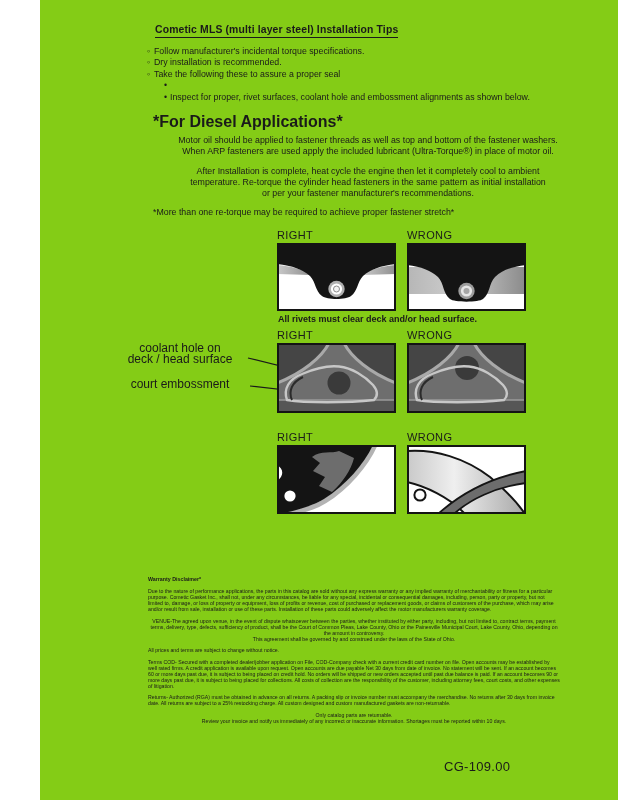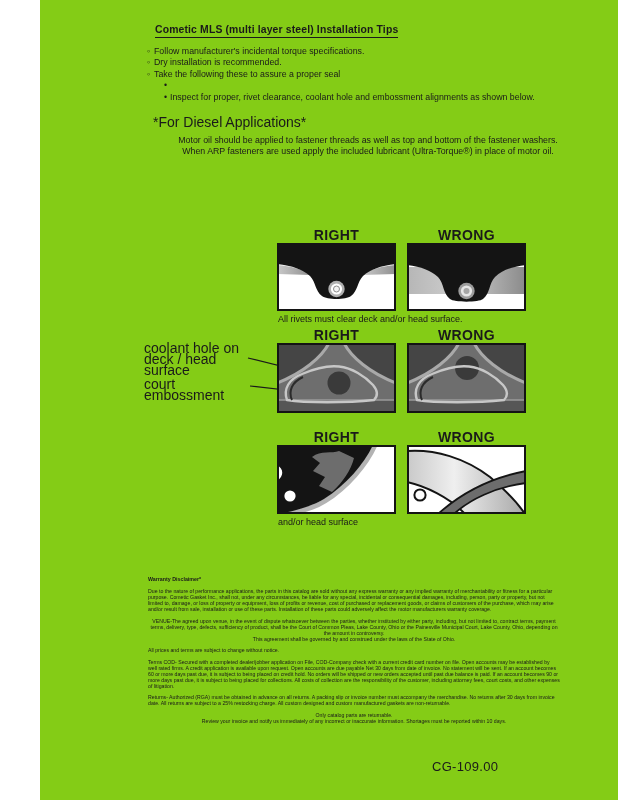--- a/index.html
+++ b/index.html
@@ -12,41 +12,41 @@
     position:absolute; left:115px; top:24px;
     font-size:10.4px; font-weight:bold; letter-spacing:.15px;
     border-bottom:1.6px solid #1a1a1a; padding-bottom:2px;
   }
   .tips { position:absolute; left:107px; top:46px; font-size:8.8px; }
   .tip { display:flex; line-height:11.4px; }
   .tip .mk { width:7px; text-align:left; }
   .tip.sub { margin-left:17px; }
   .tip.sub .mk { width:6px; }
   .diesel { position:absolute; left:113px; top:116px; width:430px; }
-  .diesel h2 { font-size:14px; font-weight:normal; line-height:12px; margin-bottom:7px; }
+  .diesel h2 { font-size:16px; font-weight:bold; line-height:12px; margin-bottom:7px; }
   .diesel p { font-size:8.8px; line-height:11px; margin-bottom:8.5px; }
   .prewrap { white-space:pre-line;text-align:center; }
   .dg-label {
-    position:absolute; width:119px; text-align:center;
-    font-size:14px; font-weight:700; letter-spacing:.4px; line-height:13px;
+    position:absolute; width:119px; text-align:left;
+    font-size:11px; font-weight:400; letter-spacing:.4px; line-height:13px;
   }
   .dbox { position:absolute; width:119px; }
   .dbox svg { display:block; }
   .dg-caption {
-    position:absolute; left:238px; font-size:9px; font-weight:400; line-height:10.5px;
+    position:absolute; left:238px; font-size:9px; font-weight:700; line-height:10.5px;
   }
   .callout {
-    position:absolute; left:104px; width:112px; text-align:left;
-    font-size:14px; line-height:11px;
+    position:absolute; left:84px; width:112px; text-align:center;
+    font-size:12px; line-height:11px;
   }
   .callout-lines { position:absolute; left:206px; top:350px; }
   .legal { position:absolute; left:108px; top:576px; width:412px; }
   .legal h3 { font-size:5.3px; font-weight:bold; line-height:6px; margin-bottom:6px; }
   .legal p { font-size:5.2px; line-height:6px; margin-bottom:5.5px; }
-  .pagenum { position:absolute; left:392px; top:759px; font-size:13px; letter-spacing:.3px; }
+  .pagenum { position:absolute; left:404px; top:759px; font-size:13px; letter-spacing:.3px; }
 </style>
 </head>
 <body>
 
 <div class="page">
 
   <h1 class="title">Cometic MLS (multi layer steel) Installation Tips</h1>
 
   <div class="tips">
     <div class="tip">
@@ -59,28 +59,32 @@
     </div>
     <div class="tip">
       <span class="mk">◦</span>
       <span>Take the following these to assure a proper seal</span>
     </div>
     <div class="tip sub">
       <span class="mk">•</span>
     </div>
     <div class="tip sub">
       <span class="mk">•</span>
-      <span>Inspect for proper, rivet clearance, coolant hole and embossment alignments as shown below.</span>
+      <span>Inspect for proper, rivet surfaces, coolant hole and embossment alignments as shown below.</span>
     </div>
   </div>
 
   <section class="diesel">
     <h2>*For Diesel Applications*</h2>
     <p class="prewrap">Motor oil should be applied to fastener threads as well as top and bottom of the fastener washers.
 When ARP fasteners are used apply the included lubricant (Ultra-Torque®) in place of motor oil.</p>
+    <p class="prewrap">After Installation is complete, heat cycle the engine then let it completely cool to ambient
+temperature. Re-torque the cylinder head fasteners in the same pattern as initial installation
+or per your fastener manufacturer's recommendations.</p>
+    <p>*More than one re-torque may be required to achieve proper fastener stretch*</p>
   </section>
 
   <div class="dg-label" style="left:237px;top:229px">RIGHT</div>
   <div class="dg-label" style="left:367px;top:229px">WRONG</div>
 
   <div class="dbox" style="left:237px;top:243px">
     <svg width="119" height="68" viewBox="0 0 119 68">
       <defs>
         <linearGradient id="gA" x1="0" y1="0" x2="1" y2="0">
           <stop offset="0" stop-color="#c9c9c9"></stop>
@@ -183,21 +187,20 @@
         </linearGradient>
       </defs>
       <rect width="119" height="69" fill="#ffffff"></rect>
       <path d="M0,6 C28,4 58,13 83,32 C97,44 110,57 118,69 L58,69 C42,52 18,41 0,37 Z" fill="url(#gC)" stroke="#141414" stroke-width="2"></path>
       <path d="M31,69 C52,50 82,33 119,26 L119,38 C88,42 62,55 47,69 Z" fill="#6d6d6d" stroke="#141414" stroke-width="1.8"></path>
       <circle cx="13" cy="50" r="5.6" fill="#ffffff" stroke="#141414" stroke-width="2"></circle>
       <rect x="1" y="1" width="117" height="67" fill="none" stroke="#141414" stroke-width="2"></rect>
     </svg>
   </div>
   <div class="dg-caption" style="top:517px;width:250px">
-    <div>and/or head surface</div>
   </div>
 
   <div class="legal">
     <h3>Warranty Disclaimer*</h3>
     <p>Due to the nature of performance applications, the parts in this catalog are sold without any express warranty or any implied warranty of merchantability or fitness for a particular purpose.  Cometic Gasket Inc., shall not, under any circumstances, be liable for any special, incidental or consequential damages, including, person, party or property, but not limited to, damage, or loss of property or equipment, loss of profits or revenue, cost of purchased or replacement goods, or claims of customers of the purchase, which may arise and/or result from sale, installation or use of these parts.  Installation of these parts could adversely affect the motor manufacturers warranty coverage.</p>
     <p class="prewrap">VENUE-The agreed upon venue, in the event of dispute whatsoever between the parties, whether instituted by either party, including, but not limited to, contract terms, payment terms, delivery, type, defects, sufficiency of product, shall be the Court of Common Pleas, Lake County, Ohio or the Painesville Municipal Court, Lake County, Ohio, depending on the amount in controversy.
 This agreement shall be governed by and construed under the laws of the State of Ohio.</p>
     <p>All prices and terms are subject to change without notice.</p>
     <p>Terms COD- Secured with a completed dealer/jobber application on File, COD-Company check with a current credit card number on file.  Open accounts may be established by well rated firms.  A credit application is available upon request.  Open accounts are due payable Net 30 days from date of invoice.  No statement will be sent.  If an account becomes 60 or more days past due, it is subject to being placed on credit hold.  No orders will be shipped or new orders accepted until past due balance is paid.  If an account becomes 90 or more days past due, it is subject to being placed for collections.  All costs of collection are the responsibility of the customer, including attorney fees, court costs, and other expenses of litigation.</p>
     <p>Returns- Authorized (RGA) must be obtained in advance on all returns.  A packing slip or invoice number must accompany the merchandise.  No returns after 30 days from invoice date.  All returns are subject to a 25% restocking charge.  All custom designed and custom manufactured gaskets are non-returnable.</p>

